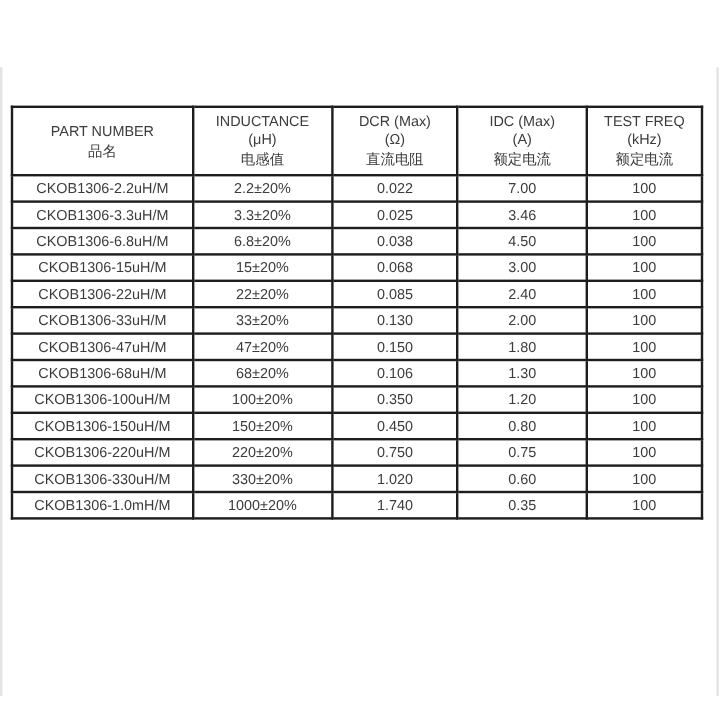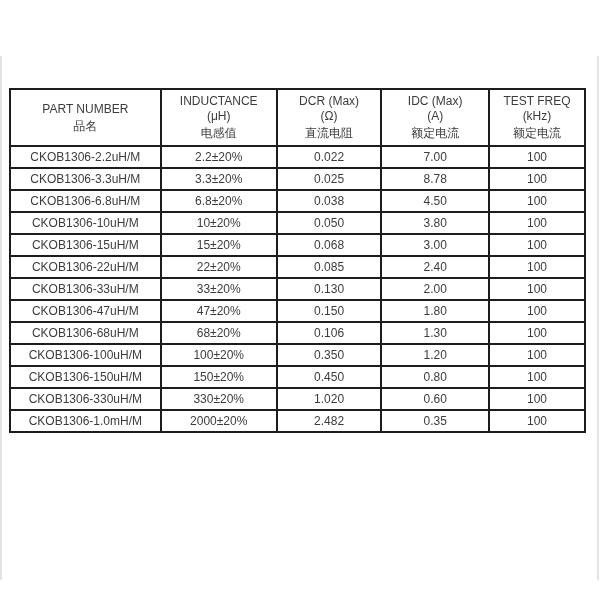--- a/index.html
+++ b/index.html
@@ -112,38 +112,31 @@
           <td>CKOB1306-2.2uH/M</td>
           <td>2.2±20%</td>
           <td>0.022</td>
           <td>7.00</td>
           <td>100</td>
         </tr>
         <tr>
           <td>CKOB1306-3.3uH/M</td>
           <td>3.3±20%</td>
           <td>0.025</td>
-          <td>8.78</td>
+          <td>3.46</td>
           <td>100</td>
         </tr>
         <tr>
           <td>CKOB1306-6.8uH/M</td>
           <td>6.8±20%</td>
           <td>0.038</td>
           <td>4.50</td>
           <td>100</td>
         </tr>
         <tr>
-          <td>CKOB1306-10uH/M</td>
-          <td>10±20%</td>
-          <td>0.050</td>
-          <td>3.80</td>
-          <td>100</td>
-        </tr>
-        <tr>
           <td>CKOB1306-15uH/M</td>
           <td>15±20%</td>
           <td>0.068</td>
           <td>3.00</td>
           <td>100</td>
         </tr>
         <tr>
           <td>CKOB1306-22uH/M</td>
           <td>22±20%</td>
           <td>0.085</td>
@@ -179,29 +172,36 @@
           <td>100</td>
         </tr>
         <tr>
           <td>CKOB1306-150uH/M</td>
           <td>150±20%</td>
           <td>0.450</td>
           <td>0.80</td>
           <td>100</td>
         </tr>
         <tr>
+          <td>CKOB1306-220uH/M</td>
+          <td>220±20%</td>
+          <td>0.750</td>
+          <td>0.75</td>
+          <td>100</td>
+        </tr>
+        <tr>
           <td>CKOB1306-330uH/M</td>
           <td>330±20%</td>
           <td>1.020</td>
           <td>0.60</td>
           <td>100</td>
         </tr>
         <tr>
           <td>CKOB1306-1.0mH/M</td>
-          <td>2000±20%</td>
-          <td>2.482</td>
+          <td>1000±20%</td>
+          <td>1.740</td>
           <td>0.35</td>
           <td>100</td>
         </tr>
       </tbody>
   </table>
 
 </div>
 
 </body></html>

